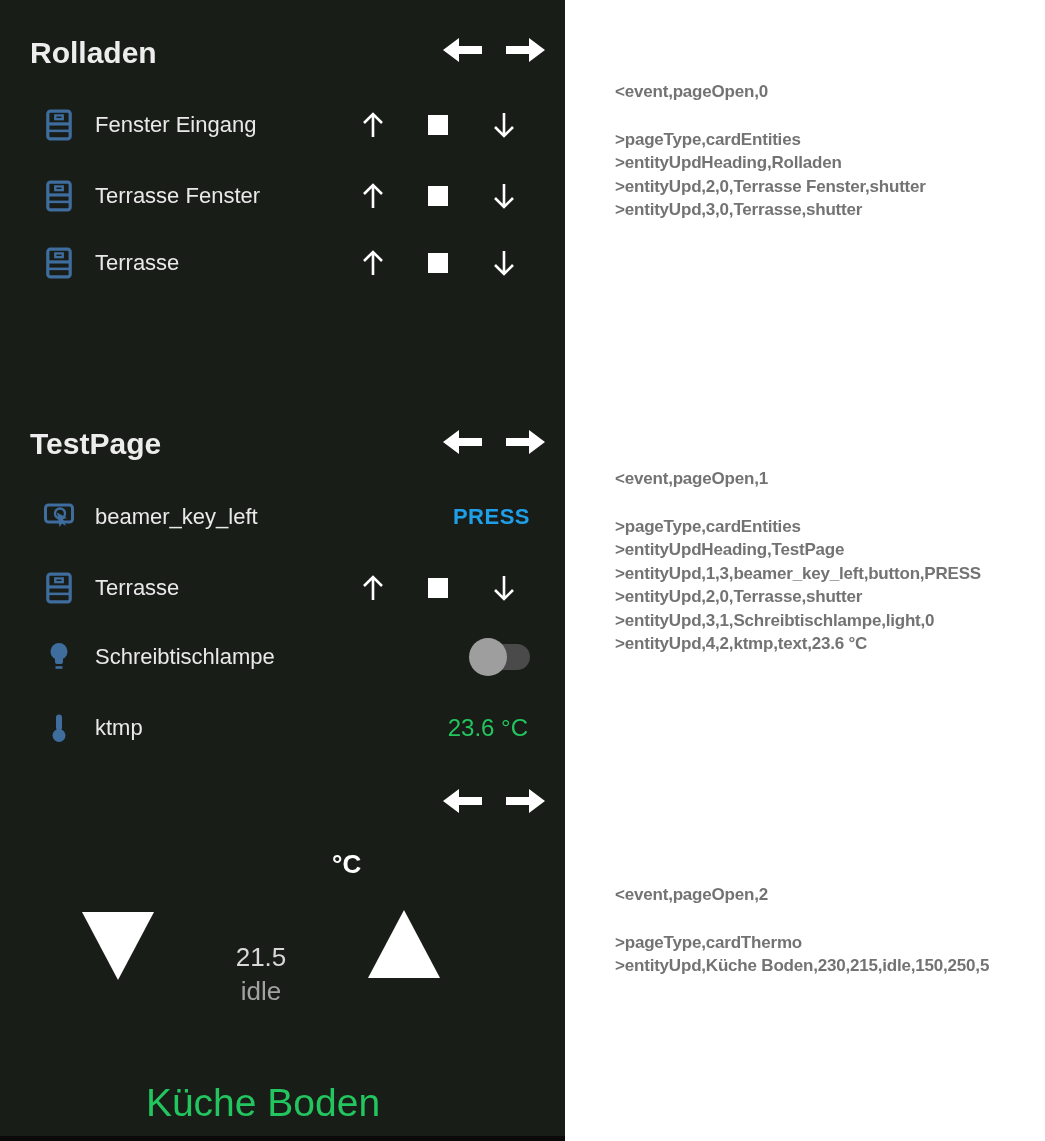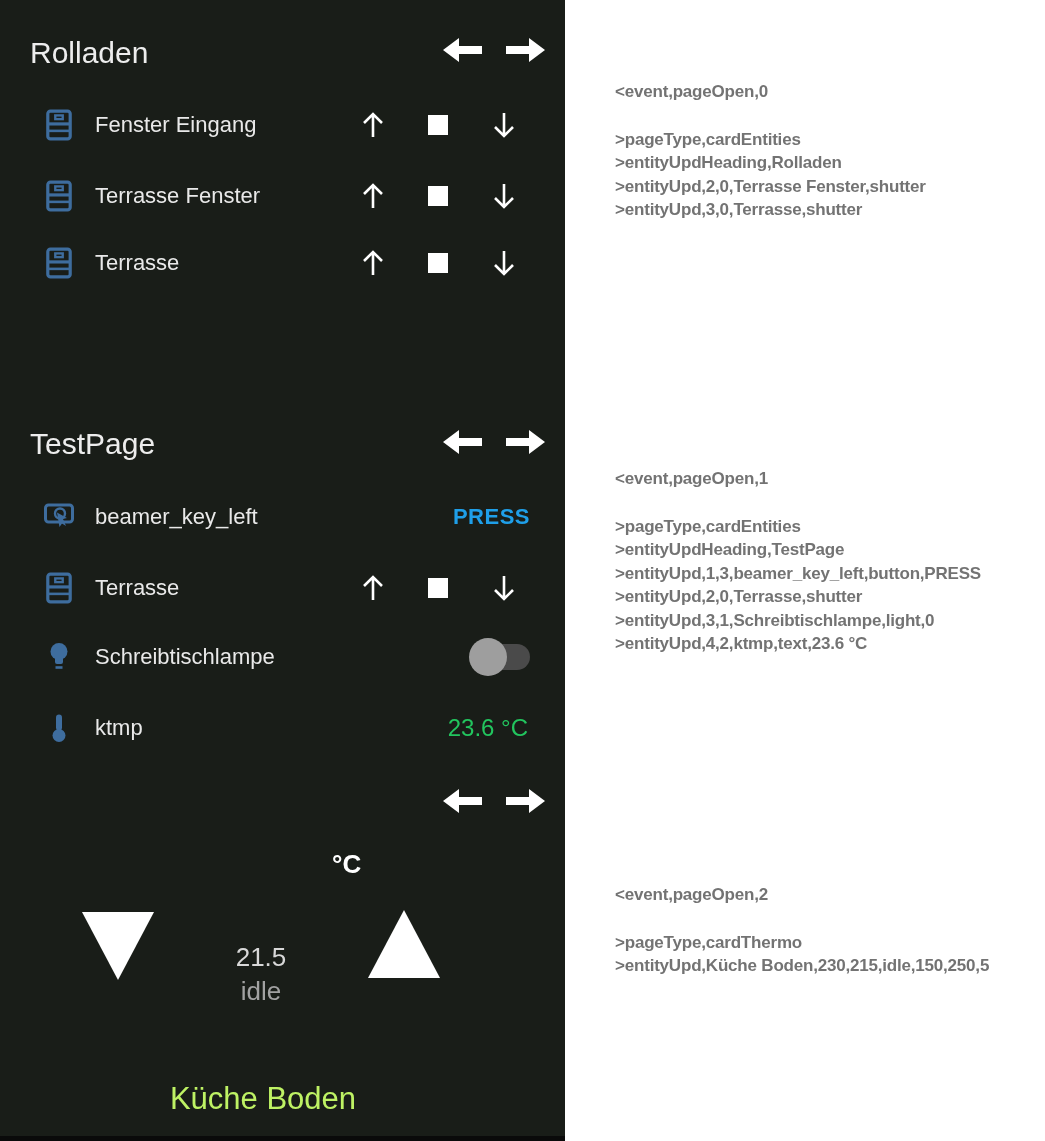--- a/index.html
+++ b/index.html
@@ -3,21 +3,21 @@
 <meta charset="utf-8">
 <style>
   html,body{margin:0;padding:0;}
   body{
     width:1045px;height:1141px;position:relative;background:#ffffff;
     font-family:"Liberation Sans", sans-serif;overflow:hidden;
   }
   
   .panel{position:absolute;left:0;top:0;width:565px;height:1141px;background:#191d18;}
   .panel .bottom-strip{position:absolute;left:0;bottom:0;width:565px;height:5px;background:#0a0a0a;}
-  .heading{position:absolute;left:30px;font-size:30px;font-weight:400;color:#ededed;line-height:1;}
+  .heading{position:absolute;left:30px;font-size:30px;font-weight:700;color:#ededed;line-height:1;}
   button{background:none;border:0;padding:0;margin:0;cursor:pointer;font-family:inherit;}
   .nav{position:absolute;width:39px;height:24px;color:#ffffff;}
   .nav svg{display:block;width:39px;height:24px;}
   .row{position:absolute;left:0;width:565px;height:60px;}
   .row .icon{position:absolute;left:44px;top:50%;transform:translateY(-50%);width:30px;height:32px;color:#3e6d9e;}
   .row .icon svg{display:block;width:30px;height:32px;}
   .row .label{position:absolute;left:95px;top:50%;transform:translateY(-50%);font-size:22px;color:#e9e9e9;white-space:nowrap;}
   .ctl{position:absolute;top:50%;transform:translateY(-50%);color:#ffffff;}
   .ctl svg{display:block;width:26px;height:30px;}
   .stopbtn{width:20px;height:20px;background:#ffffff;}
@@ -25,21 +25,21 @@
     color:#1f9fe8;font-size:22px;font-weight:600;letter-spacing:.5px;}
   .value{position:absolute;right:37px;top:50%;transform:translateY(-50%);font-size:24px;color:#22c55e;white-space:nowrap;}
   .toggle{position:absolute;right:35px;top:50%;transform:translateY(-50%);
     width:56px;height:26px;border-radius:13px;background:#4a4a4a;}
   .toggle .knob{position:absolute;left:-5px;top:-6px;width:38px;height:38px;border-radius:50%;background:#9e9e9e;}
   
   .big-temp{position:absolute;left:190px;top:843px;font-size:76px;font-weight:700;color:#ffffff;line-height:1;letter-spacing:-3px;}
   .big-unit{position:absolute;left:332px;top:851px;font-size:26px;font-weight:700;color:#ffffff;line-height:1;}
   .target-temp{position:absolute;left:201px;top:944px;width:120px;text-align:center;font-size:26px;color:#d8d8d8;line-height:1;}
   .thermo-state{position:absolute;left:201px;top:978px;width:120px;text-align:center;font-size:26px;color:#a2a2a2;line-height:1;}
-  .thermo-name{position:absolute;left:62px;top:1083px;width:402px;text-align:center;font-size:31px;color:#bef264;line-height:1;white-space:nowrap;}
+  .thermo-name{position:absolute;left:62px;top:1083px;width:402px;text-align:center;font-size:39px;color:#22c55e;line-height:1;white-space:nowrap;}
   .tri{position:absolute;color:#ffffff;}
   .tri svg{display:block;}
   
   .proto{position:absolute;left:615px;width:420px;color:#737373;}
   .pline{font-size:17px;font-weight:700;line-height:23.5px;letter-spacing:-0.2px;white-space:nowrap;}
   .pgap{height:24px;}
   .defs{position:absolute;width:0;height:0;overflow:hidden;}
 </style>
 </head>
 <body>

